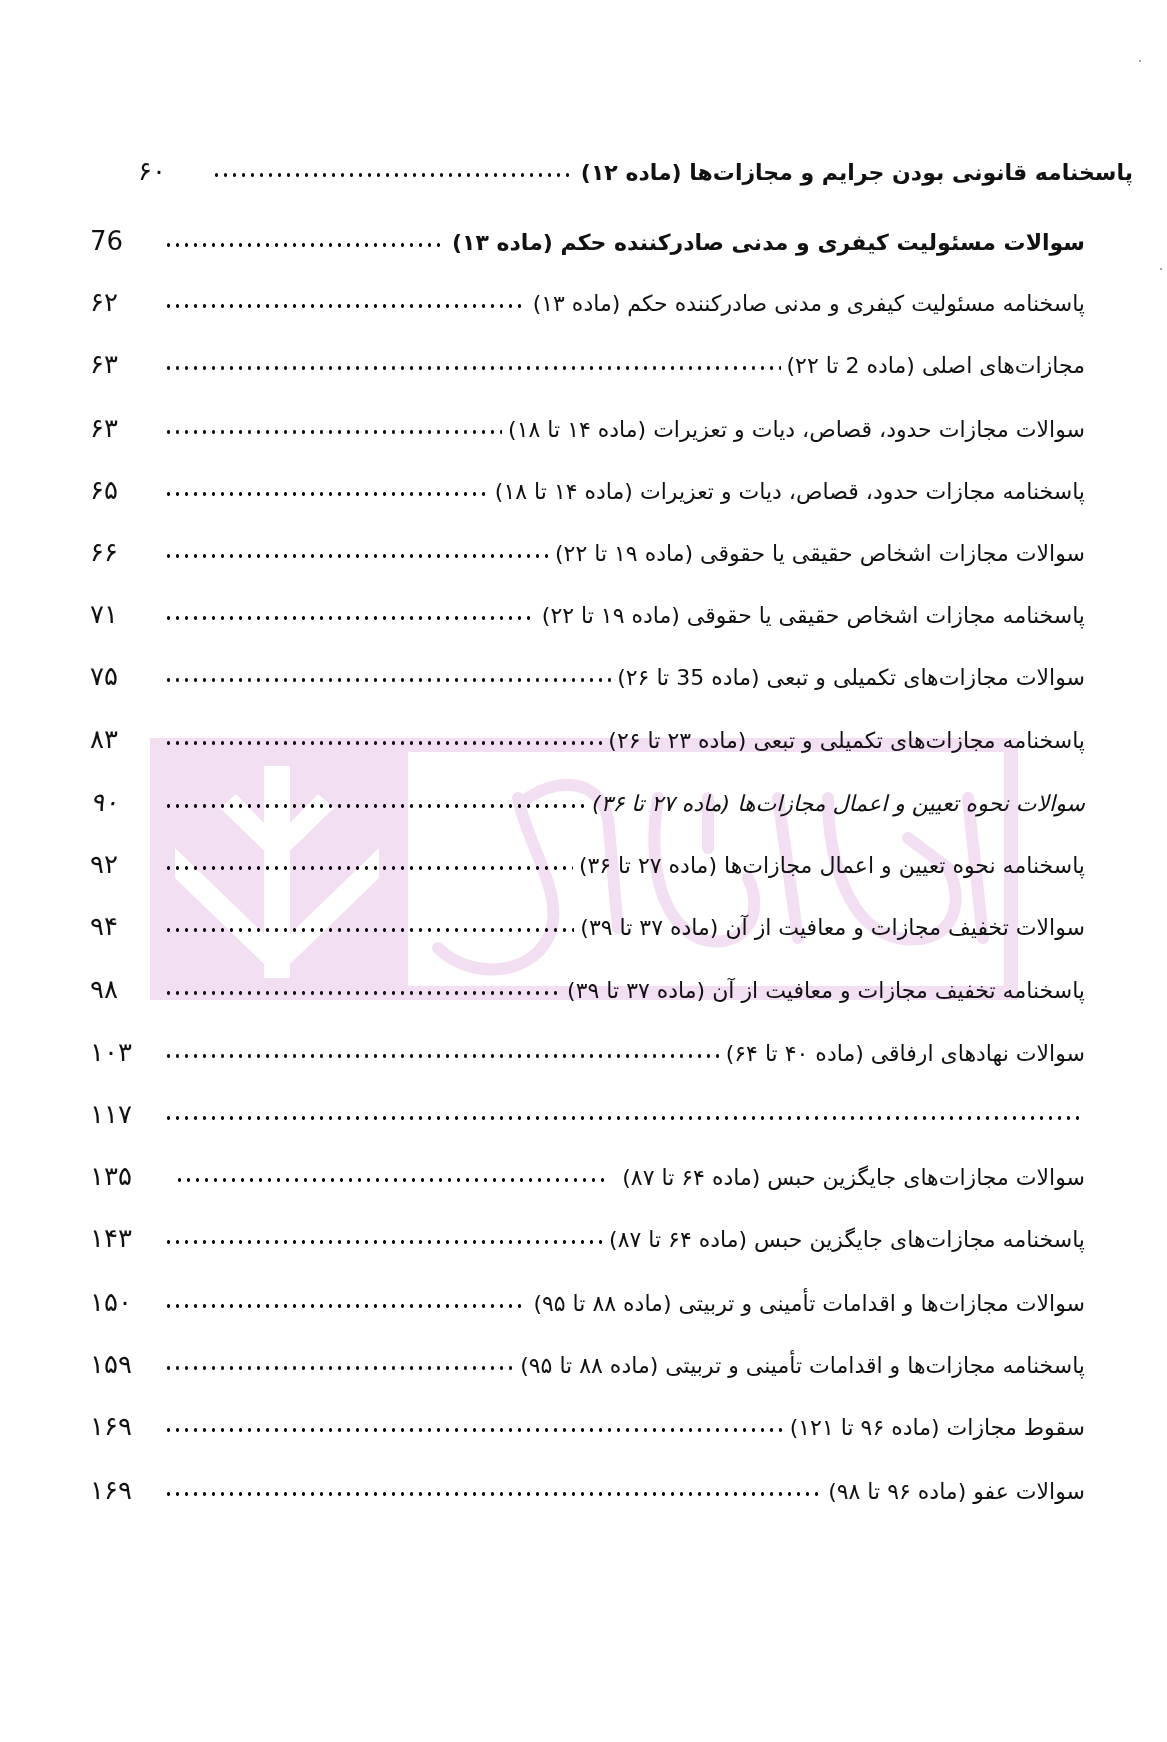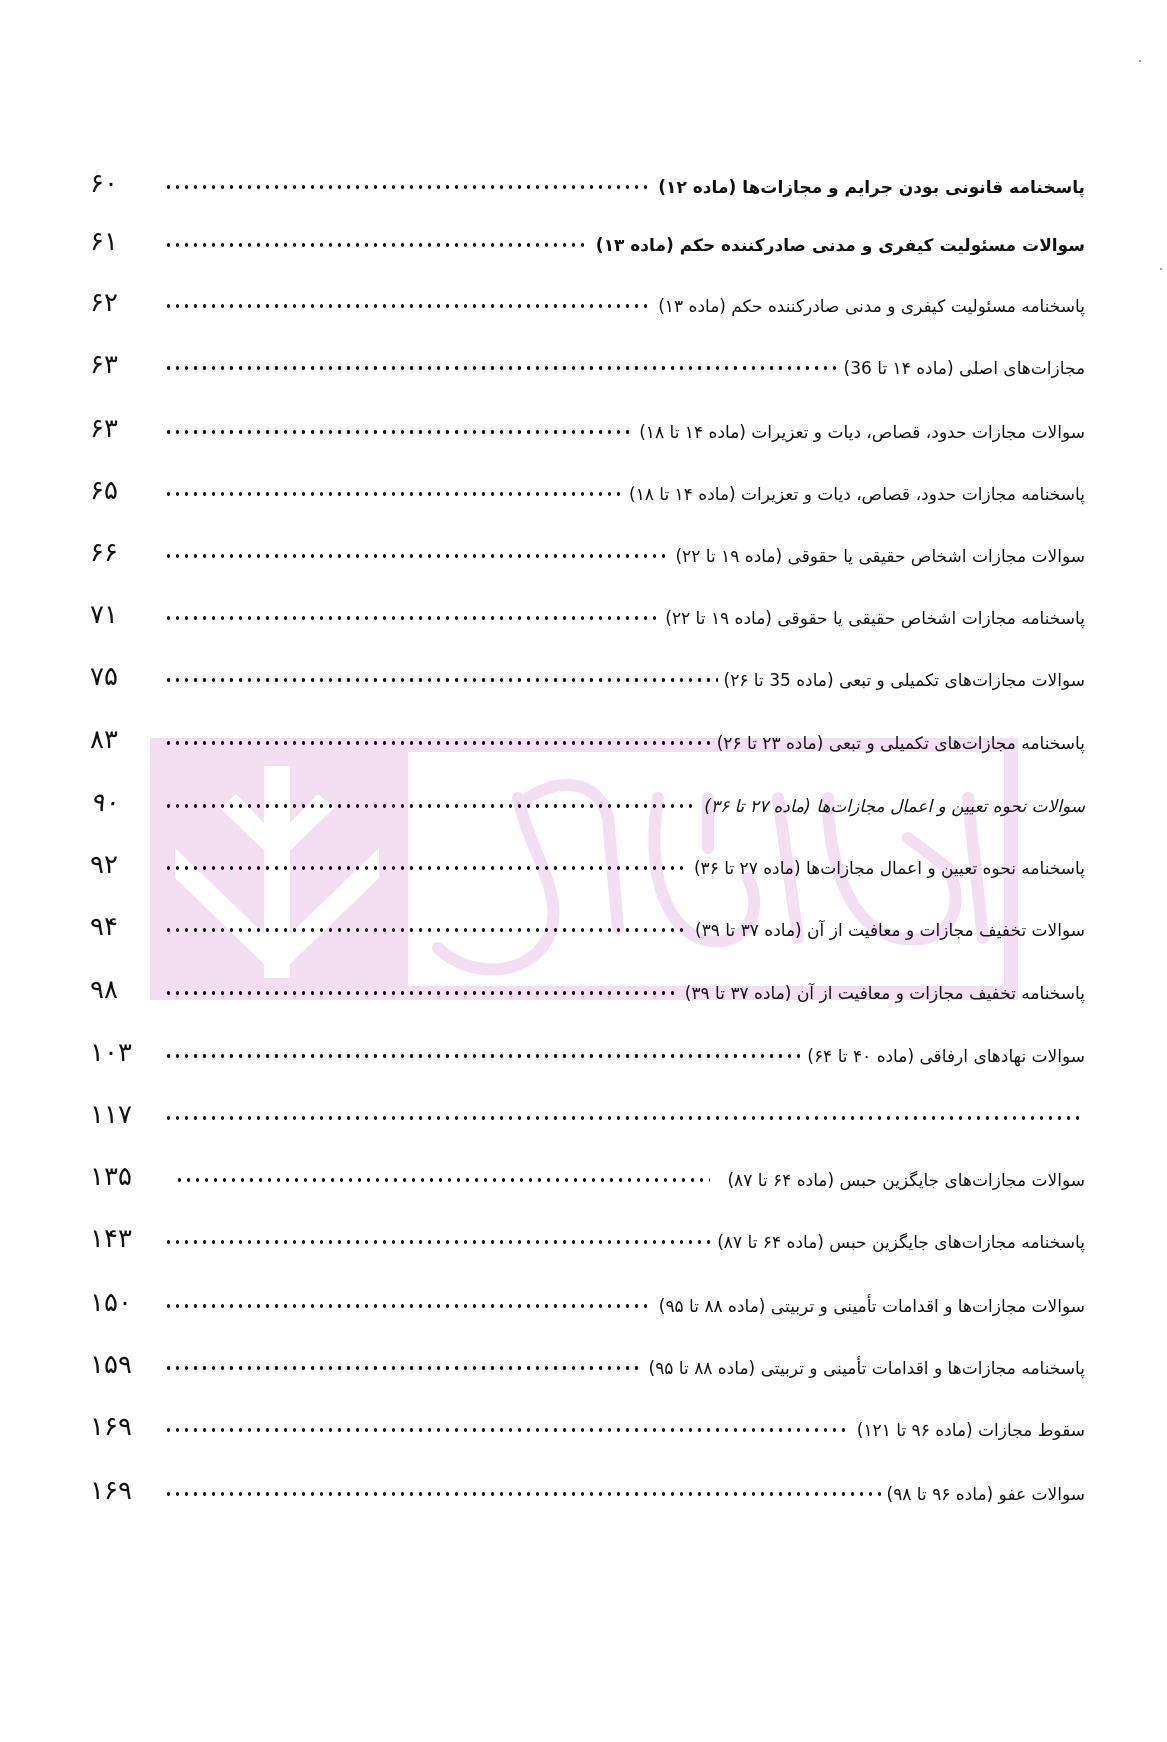--- a/index.html
+++ b/index.html
@@ -16,21 +16,21 @@
     .wm-block { position: absolute; left: 0; top: 0; width: 258px; height: 262px; background: #f2dff2; }
     .wm-script { position: absolute; left: 258px; top: 0; width: 610px; height: 262px; }
 
     .toc { position: absolute; left: 0; top: 0; width: 1167px; }
     .row {
       position: absolute; left: 90px; width: 995px; height: 44px;
       display: flex; flex-direction: row-reverse; align-items: flex-end;
       direction: rtl;
     }
     .title {
-      font-size: 17px; white-space: nowrap; line-height: 1; flex: 0 0 auto;
+      font-size: 22px; white-space: nowrap; line-height: 1; flex: 0 0 auto;
       direction: rtl; unicode-bidi: embed;
     }
     .row.bold .title { font-weight: bold; }
     .leader {
       flex: 1 1 auto; height: 6px; margin: 0 6px 6px 14px;
       background-image: radial-gradient(circle, #111 1.6px, transparent 2px);
       background-size: 9px 6px; background-repeat: repeat-x; background-position: left center;
     }
     .pg {
       flex: 0 0 auto; width: 60px; text-align: left; font-size: 26px; line-height: 1;
@@ -72,39 +72,39 @@
           <path d="M300 60 L 300 110"></path>
           <path d="M370 60 L 390 200"></path>
           <path d="M420 60 C 420 120, 440 190, 490 200 C 540 210, 560 170, 540 130 L 500 100"></path>
           <path d="M560 60 L 575 200"></path>
         </g>
       </svg>
     </div>
   </div>
 
   <div class="toc">
-    <div class="row bold" style="top:152px;">
+    <div class="row bold" style="top:140px;margin-left:48px;">
       <span class="pg">۶۰</span>
       <span class="leader"></span>
       <span class="title">پاسخنامه قانونی بودن جرایم و مجازات‌ها (ماده ۱۲)</span>
     </div>
     <div class="row bold" style="top:210px;">
-      <span class="pg">۶۱</span>
+      <span class="pg">76</span>
       <span class="leader"></span>
       <span class="title">سوالات مسئولیت کیفری و مدنی صادرکننده حکم (ماده ۱۳)</span>
     </div>
     <div class="row" style="top:271px;">
       <span class="pg">۶۲</span>
       <span class="leader"></span>
       <span class="title">پاسخنامه مسئولیت کیفری و مدنی صادرکننده حکم (ماده ۱۳)</span>
     </div>
     <div class="row" style="top:333px;">
       <span class="pg">۶۳</span>
       <span class="leader"></span>
-      <span class="title">مجازات‌های اصلی (ماده ۱۴ تا 36)</span>
+      <span class="title">مجازات‌های اصلی (ماده 2 تا ۲۲)</span>
     </div>
     <div class="row" style="top:397px;">
       <span class="pg">۶۳</span>
       <span class="leader"></span>
       <span class="title">سوالات مجازات حدود، قصاص، دیات و تعزیرات (ماده ۱۴ تا ۱۸)</span>
     </div>
     <div class="row" style="top:459px;">
       <span class="pg">۶۵</span>
       <span class="leader"></span>
       <span class="title">پاسخنامه مجازات حدود، قصاص، دیات و تعزیرات (ماده ۱۴ تا ۱۸)</span>

